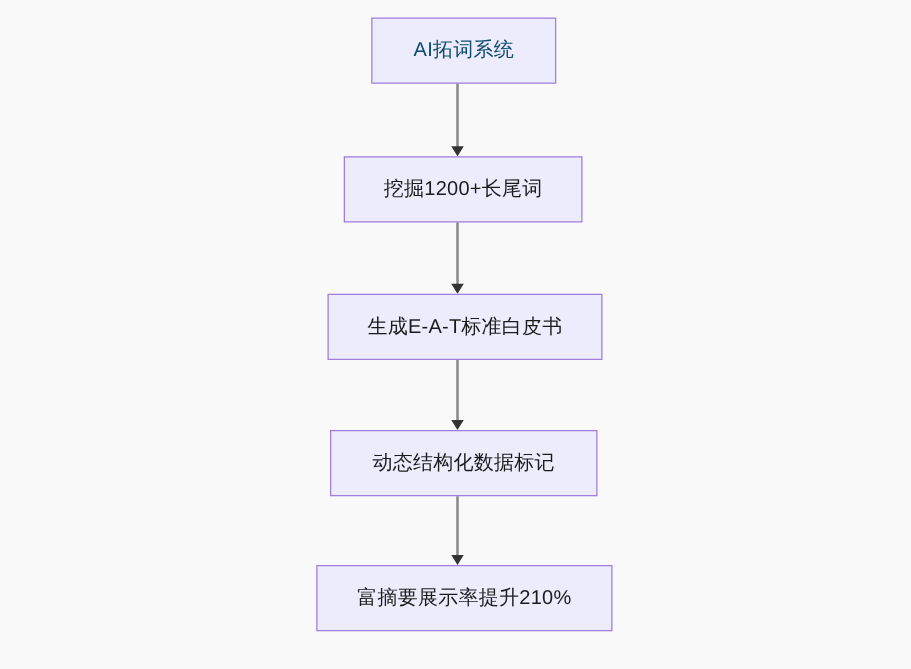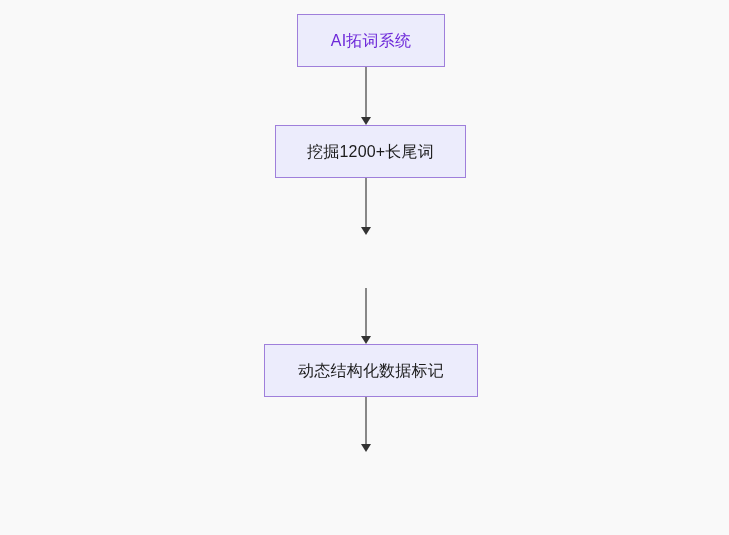--- a/index.html
+++ b/index.html
@@ -54,47 +54,53 @@
     border-left: 5px solid transparent;
     border-right: 5px solid transparent;
     border-top: 8px solid #333333;
   }
 </style>
 </head>
 <body style="background: rgb(249, 249, 249);">
 
 <div id="flowchart">
 
-  <div class="node" id="n1" style="left: 297px; top: 14px; width: 148px; height: 53px; background: rgb(236, 236, 252); border-color: rgb(159, 127, 219); color: #6d28d9;">
+  <div class="node" id="n1" style="left: 297px; top: 14px; width: 148px; height: 53px; background: rgb(236, 236, 252); border-color: rgb(159, 127, 219); color: #0c4a6e;">
     <span class="node-label">AI拓词系统</span>
   </div>
 
   <div class="edge" id="e1" style="top: 67px; height: 58px;">
     <div class="edge-line" style="height: 51px; background: rgb(136, 136, 136);"></div>
     <div class="edge-head" style="top: 50px; border-top-color: rgb(51, 51, 51);"></div>
   </div>
 
   <div class="node" id="n2" style="left: 275px; top: 125px; width: 191px; height: 53px; background: rgb(236, 236, 252); border-color: rgb(159, 127, 219); color: rgb(27, 27, 27); justify-content: center;">
     <span class="node-label">挖掘1200+长尾词</span>
   </div>
 
   <div class="edge" id="e2" style="top: 178px; height: 57px;">
     <div class="edge-line" style="height: 50px; background: rgb(136, 136, 136);"></div>
     <div class="edge-head" style="top: 49px; border-top-color: rgb(51, 51, 51);"></div>
   </div>
 
+  <div class="node" id="n3" style="left: 262px; top: 235px; width: 220px; height: 53px; background: rgb(236, 236, 252); border-color: rgb(159, 127, 219); color: rgb(27, 27, 27);">
+    <span class="node-label">生成E-A-T标准白皮书</span>
+  </div>
 
   <div class="edge" id="e3" style="top: 288px; height: 56px;">
     <div class="edge-line" style="height: 49px; background: rgb(136, 136, 136);"></div>
     <div class="edge-head" style="top: 48px; border-top-color: rgb(51, 51, 51);"></div>
   </div>
 
   <div class="node" id="n4" style="left: 264px; top: 344px; width: 214px; height: 53px; background: rgb(236, 236, 252); border-color: rgb(159, 127, 219); color: rgb(27, 27, 27);">
     <span class="node-label">动态结构化数据标记</span>
   </div>
 
   <div class="edge" id="e4" style="top: 397px; height: 55px;">
     <div class="edge-line" style="height: 48px; background: rgb(136, 136, 136);"></div>
     <div class="edge-head" style="top: 47px; border-top-color: rgb(51, 51, 51);"></div>
   </div>
 
+  <div class="node" id="n5" style="left: 253px; top: 452px; width: 237px; height: 53px; background: rgb(236, 236, 252); border-color: rgb(159, 127, 219); color: rgb(27, 27, 27);">
+    <span class="node-label">富摘要展示率提升210%</span>
+  </div>
 
 </div>
 
 </body></html>

